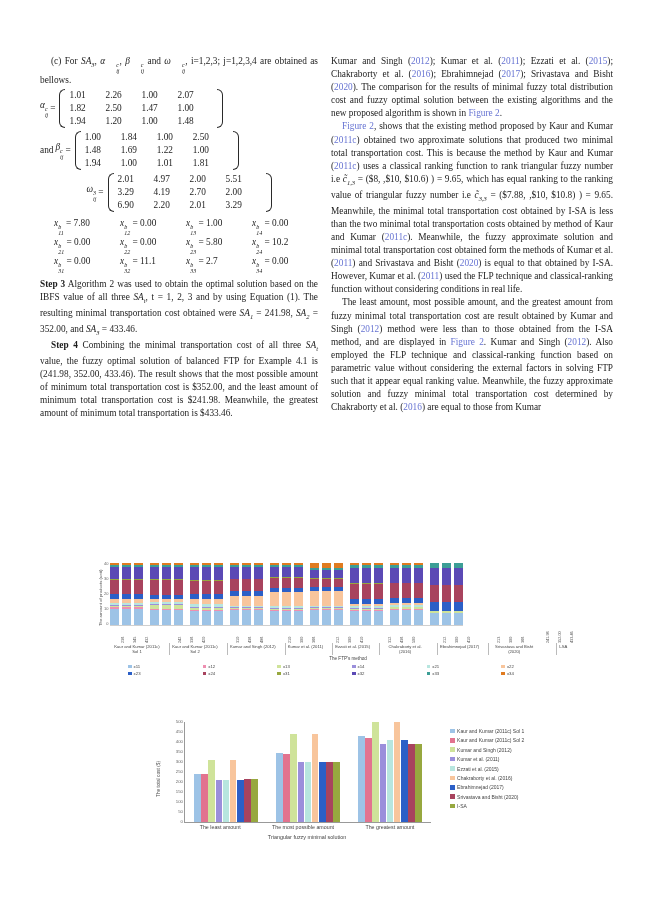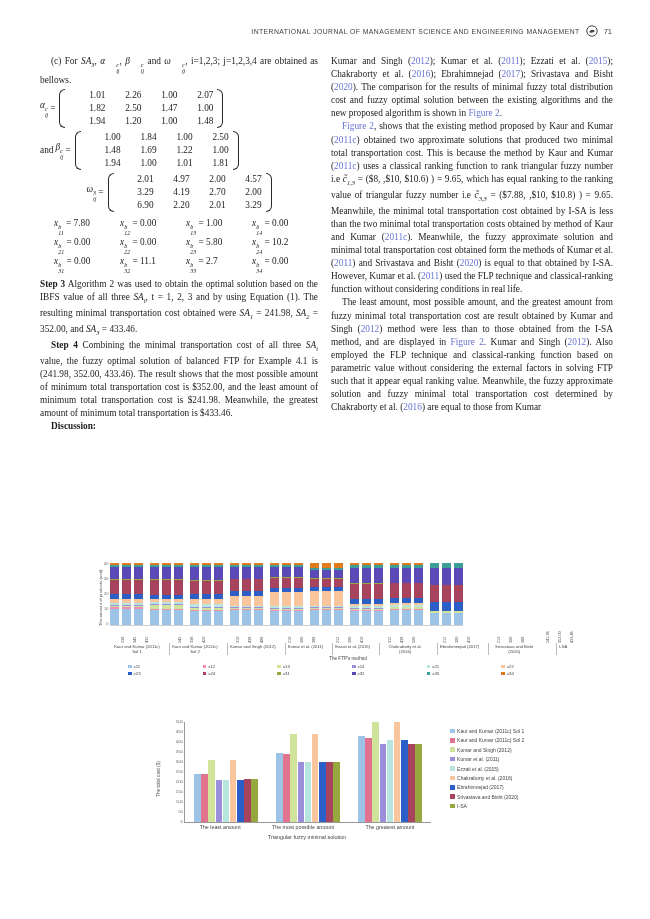--- a/index.html
+++ b/index.html
@@ -27,21 +27,21 @@
   .matrix{display:flex;align-items:center;margin:1px 0;}
   .matrix.center{justify-content:center;}
   .mtx-eq{margin:0 4px 0 2px;}
   .paren{width:5px;align-self:stretch;margin:1px 0;}
   .paren.l{border-left:1.1px solid #2a2a2a;border-top:1.1px solid #2a2a2a;
            border-bottom:1.1px solid #2a2a2a;border-radius:8px 0 0 8px;}
   .paren.r{border-right:1.1px solid #2a2a2a;border-top:1.1px solid #2a2a2a;
            border-bottom:1.1px solid #2a2a2a;border-radius:0 8px 8px 0;}
   .mtx-grid{display:grid;grid-template-columns:repeat(4,36px);padding:1px 4px;
             font-size:9.3px;line-height:13px;}
-  .mtx-grid span{text-align:right;}
+  .mtx-grid span{text-align:left;}
   
   .xgrid{display:grid;grid-template-columns:repeat(4,1fr);margin:4px 0 4px 14px;
          font-size:9.3px;line-height:13px;}
   
   #figure2{position:absolute;left:40px;top:556px;width:570px;height:300px;}
   
   #tc{position:absolute;left:58px;top:6px;width:500px;}
   .tc-main{display:flex;align-items:flex-end;}
   .tc-ylab{writing-mode:vertical-rl;transform:rotate(180deg);font-family:"Liberation Sans",sans-serif;
            font-size:4.3px;color:#555;height:64px;margin-right:1px;}
@@ -91,28 +91,20 @@
   
   .caption{position:absolute;left:40px;top:848px;width:560px;
            font-family:"Liberation Sans",sans-serif;font-size:7.3px;color:#3f3f3f;}
   .caption .flab{color:#5a5fd0;font-weight:bold;}
 </style>
 </head>
 <body>
 
 <div class="page">
 
-  <div class="hdr">
-    <span>INTERNATIONAL JOURNAL OF MANAGEMENT SCIENCE AND ENGINEERING MANAGEMENT</span>
-    <svg class="logo" viewBox="0 0 12 12">
-      <circle cx="6" cy="6" r="5.2" fill="none" stroke="#444" stroke-width="1"></circle>
-      <path d="M3 7 Q6 3 9 6 Q6 9 3 7 Z" fill="#444"></path>
-    </svg>
-    <span class="pg">71</span>
-  </div>
 
   <div class="col" id="col-left">
       <p class="para ind"><span>(c) For </span><span><span class="it">SA</span><sub class="sb it">3</sub></span><span>, </span><span><span class="it">α</span><span class="ss">
             <span>c</span>
             <span>ij</span>
           </span></span><span>, </span><span><span class="it">β</span><span class="ss">
             <span>c</span>
             <span>ij</span>
           </span></span><span> and </span><span><span class="it">ω</span><span class="ss">
             <span>c</span>
@@ -169,21 +161,21 @@
         <span><span class="it">ω</span><span class="ss">
             <span>3</span>
             <span>ij</span>
           </span></span>
         <span class="mtx-eq">=</span>
         <div class="paren l"></div>
         <div class="mtx-grid">
           <span>2.01</span>
           <span>4.97</span>
           <span>2.00</span>
-          <span>4.57</span>
+          <span>5.51</span>
           <span>3.29</span>
           <span>4.19</span>
           <span>2.70</span>
           <span>2.00</span>
           <span>6.90</span>
           <span>2.20</span>
           <span>2.01</span>
           <span>3.29</span>
         </div>
         <div class="paren r"></div>
@@ -233,21 +225,20 @@
               <span>b</span>
               <span>33</span>
             </span></span><span> = 2.7</span></span>
         <span><span><span class="it">x</span><span class="ss">
               <span>b</span>
               <span>34</span>
             </span></span><span> = 0.00</span></span>
       </div>
       <p class="para"><span class="bd">Step 3</span><span> Algorithm 2 was used to obtain the optimal solution based on the IBFS value of all three </span><span><span class="it">SA</span><sub class="sb it">t</sub></span><span>, t = 1, 2, 3 and by using Equation (1). The resulting minimal transportation cost obtained were </span><span><span class="it">SA</span><sub class="sb it">1</sub></span><span> = 241.98, </span><span><span class="it">SA</span><sub class="sb it">2</sub></span><span> = 352.00, and </span><span><span class="it">SA</span><sub class="sb it">3</sub></span><span> = 433.46.</span></p>
       <p class="para ind"><span class="bd">Step 4</span><span> Combining the minimal transportation cost of all three </span><span><span class="it">SA</span><sub class="sb it">t</sub></span><span> value, the fuzzy optimal solution of balanced FTP for Example 4.1 is (241.98, 352.00, 433.46). The result shows that the most possible amount of minimum total transportation cost is $352.00, and the least amount of minimum total transportation cost is $241.98. Meanwhile, the greatest amount of minimum total transportation is $433.46.</span></p>
-      <p class="para ind"><span class="bd">Discussion:</span></p>
     </div>
   <div class="col" id="col-right">
       <p class="para"><span>Kumar and Singh (</span><span class="lnk">2012</span><span>); Kumar et al. (</span><span class="lnk">2011</span><span>); Ezzati et al. (</span><span class="lnk">2015</span><span>); Chakraborty et al. (</span><span class="lnk">2016</span><span>); Ebrahimnejad (</span><span class="lnk">2017</span><span>); Srivastava and Bisht (</span><span class="lnk">2020</span><span>). The comparison for the results of minimal fuzzy total distribution cost and fuzzy optimal solution between the existing algorithms and the new proposed algorithm is shown in </span><span class="lnk">Figure 2</span><span>.</span></p>
       <p class="para ind"><span class="lnk">Figure 2</span><span>, shows that the existing method proposed by Kaur and Kumar (</span><span class="lnk">2011c</span><span>) obtained two approximate solutions that produced two minimal total transportation cost. This is because the method by Kaur and Kumar (</span><span class="lnk">2011c</span><span>) uses a classical ranking function to rank triangular fuzzy number i.e </span><span><span class="it">c̃</span><sub class="sb it">1,3</sub></span><span> = ($8, ,$10, $10.6) ) = 9.65, which has equal ranking to the ranking value of triangular fuzzy number i.e </span><span><span class="it">c̃</span><sub class="sb it">3,3</sub></span><span> = ($7.88, ,$10, $10.8) ) = 9.65. Meanwhile, the minimal total transportation cost obtained by I-SA is less than the two minimal total transportation costs obtained by method of Kaur and Kumar (</span><span class="lnk">2011c</span><span>). Meanwhile, the fuzzy approximate solution and minimal total transportation cost obtained form the methods of Kumar et al. (</span><span class="lnk">2011</span><span>) and Srivastava and Bisht (</span><span class="lnk">2020</span><span>) is equal to that obtained by I-SA. However, Kumar et al. (</span><span class="lnk">2011</span><span>) used the FLP technique and classical-ranking function without considering conditions in real life.</span></p>
       <p class="para ind"><span>The least amount, most possible amount, and the greatest amount from fuzzy minimal total transportation cost are result obtained by Kumar and Singh (</span><span class="lnk">2012</span><span>) method were less than to those obtained from the I-SA method, and are displayed in </span><span class="lnk">Figure 2</span><span>. Kumar and Singh (</span><span class="lnk">2012</span><span>). Also employed the FLP technique and classical-ranking function based on parametric value without considering the external factors in solving FTP such that it appear equal ranking value. Meanwhile, the fuzzy approximate solution and fuzzy minimal total transportation cost determined by Chakraborty et al. (</span><span class="lnk">2016</span><span>) are equal to those from Kumar</span></p>
     </div>
 
   <div id="figure2">
     <div id="tc">
         <div class="tc-main">

